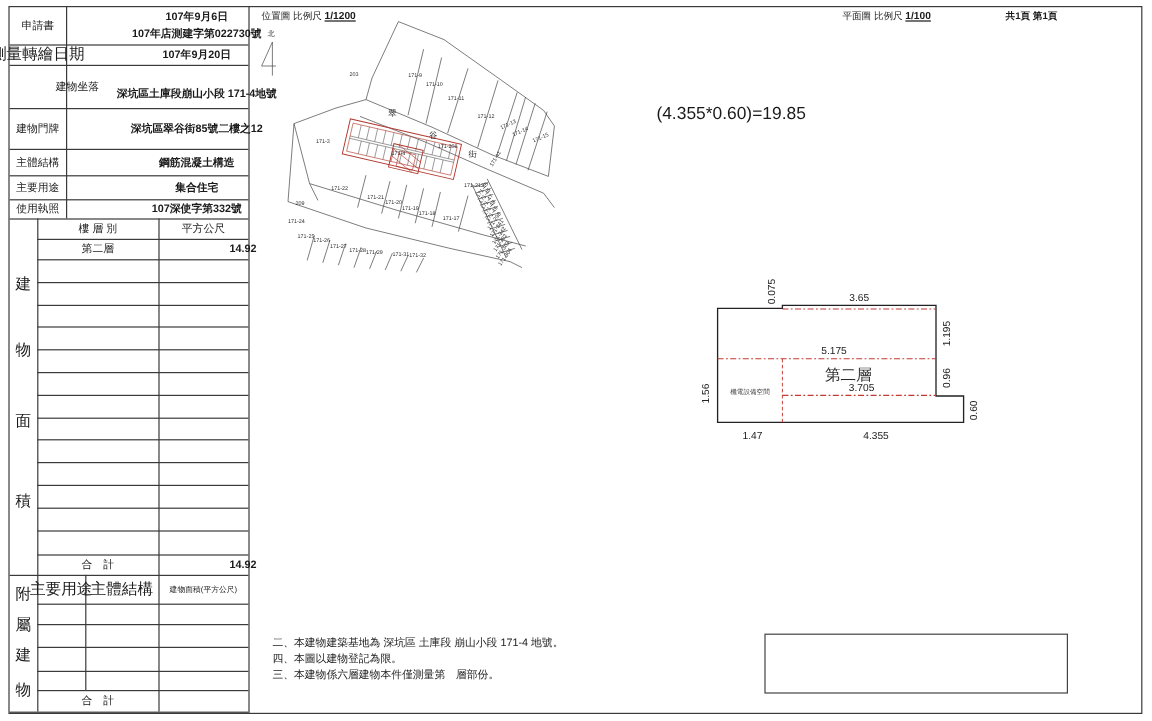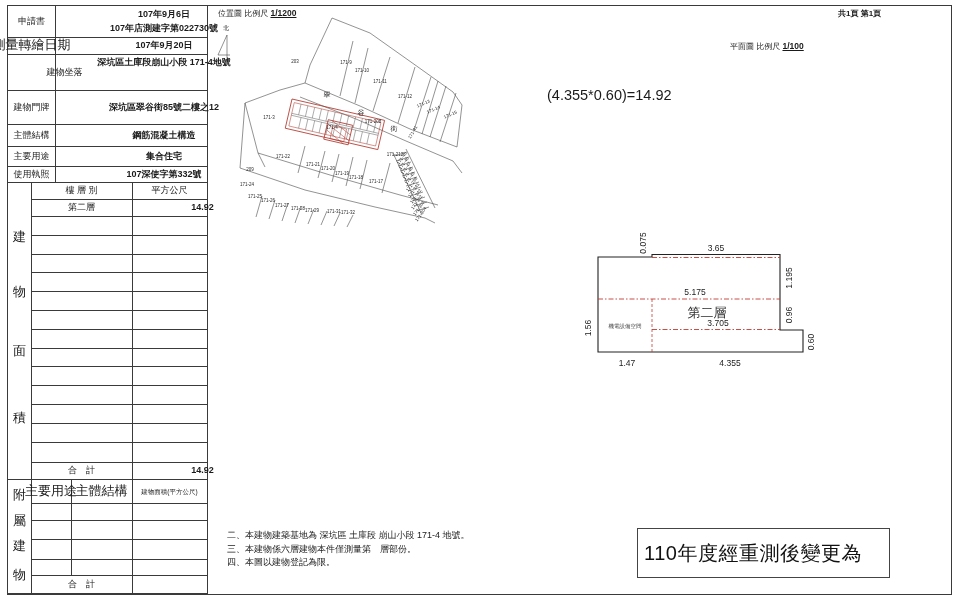--- a/index.html
+++ b/index.html
@@ -41,29 +41,29 @@
 <div class="page">
   <div class="pborder"></div>
 
   <div class="vl" style="left:207px;top:5px;height:590px;"></div>
 
   <div class="hdr" style="left:218px;">
     <span>位置圖</span>
     <span>比例尺</span>
     <b>1/1200</b>
   </div>
-  <div class="hdr" style="left:730px;margin-top:33px;">
+  <div class="hdr" style="left:702px;">
     <span>平面圖</span>
     <span>比例尺</span>
     <b>1/100</b>
   </div>
   <div class="hdr" style="left:838px;font-weight:bold;">共1頁 第1頁</div>
 
   <div class="formula">
-    <div class="l2">(4.355*0.60)=14.92</div>
+    <div class="l2">(4.355*0.60)=19.85</div>
   </div>
 
   <svg style="position:absolute;left:210px;top:5px;" width="260" height="230" viewBox="0 0 260 230">
 
     <g>
       <text x="13" y="25" font-size="6">北</text>
       <path class="mapline" d="M17,30 L17,58 M17,30 L8,50 M8,50 L20,50"></path>
     </g>
 
     <path class="mapline" d="
@@ -195,21 +195,21 @@
       <div class="vl" style="left: 55px; top: 5px; height: 177px;"></div>
       <div class="vl" style="left: 31px; top: 182px; height: 411px;"></div>
       <div class="vl" style="left: 132px; top: 182px; height: 411px;"></div>
       <div class="vl" style="left: 71px; top: 479px; height: 96px;"></div>
       <div class="cell" style="left: 8px; top: 5px; width: 47px; height: 32px;">申請書</div>
       <div class="cell b" style="left: 55px; top: 7px; width: 152px; height: 14px;">107年9月6日</div>
       <div class="cell b" style="left: 55px; top: 21px; width: 152px; height: 14px;">107年店測建字第022730號</div>
       <div class="cell sm" style="left: 8px; top: 37px; width: 47px; height: 17px;">測量轉繪日期</div>
       <div class="cell b" style="left: 55px; top: 37px; width: 152px; height: 17px;">107年9月20日</div>
       <div class="cell" style="left: 8px; top: 54px; width: 47px; height: 36px; margin-left: 33px;">建物坐落</div>
-      <div class="cell b" style="left: 55px; top: 44px; width: 152px; height: 36px;">深坑區土庫段崩山小段 171-4地號</div>
+      <div class="cell b" style="left: 55px; top: 60px; width: 152px; height: 36px;">深坑區土庫段崩山小段 171-4地號</div>
       <div class="cell" style="left: 8px; top: 90px; width: 47px; height: 34px;">建物門牌</div>
       <div class="cell b" style="left: 55px; top: 90px; width: 152px; height: 34px;">深坑區翠谷街85號二樓之12</div>
       <div class="cell" style="left: 8px; top: 124px; width: 47px; height: 22px;">主體結構</div>
       <div class="cell b" style="left: 55px; top: 124px; width: 152px; height: 22px;">鋼筋混凝土構造</div>
       <div class="cell" style="left: 8px; top: 146px; width: 47px; height: 20px;">主要用途</div>
       <div class="cell b" style="left: 55px; top: 146px; width: 152px; height: 20px;">集合住宅</div>
       <div class="cell" style="left: 8px; top: 166px; width: 47px; height: 16px;">使用執照</div>
       <div class="cell b" style="left: 55px; top: 166px; width: 152px; height: 16px;">107深使字第332號</div>
       <div class="cell" style="left: 31px; top: 182px; width: 101px; height: 17px;">樓 層 別</div>
       <div class="cell" style="left: 132px; top: 182px; width: 75px; height: 17px;">平方公尺</div>
@@ -226,20 +226,19 @@
       <div class="vchar" style="left: 8px; top: 342px;">面</div>
       <div class="vchar" style="left: 8px; top: 409px;">積</div>
       <div class="vchar" style="left: 8px; top: 486px;">附</div>
       <div class="vchar" style="left: 8px; top: 512px;">屬</div>
       <div class="vchar" style="left: 8px; top: 537px;">建</div>
       <div class="vchar" style="left: 8px; top: 566px;">物</div>
     </div>
 
   <div class="notes" id="notes">
       <div>二、本建物建築基地為 深坑區 土庫段 崩山小段 171-4 地號。</div>
+      <div>四、本圖以建物登記為限。</div>
       <div>三、本建物係六層建物本件僅測量第　層部份。</div>
-      <div>四、本圖以建物登記為限。</div>
     </div>
 
   <div class="stamp">
-    <div>110年度經重測後變更為</div>
   </div>
 </div>
 
 </body></html>

